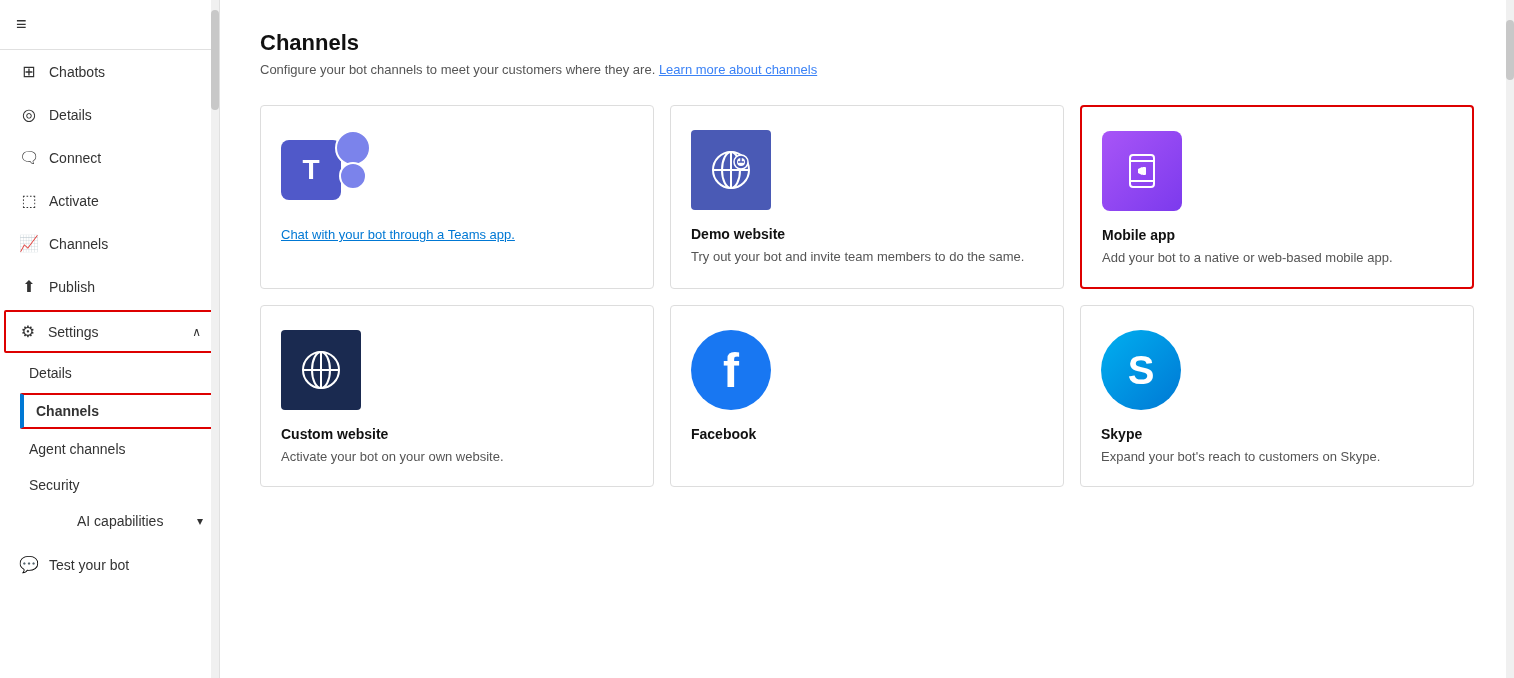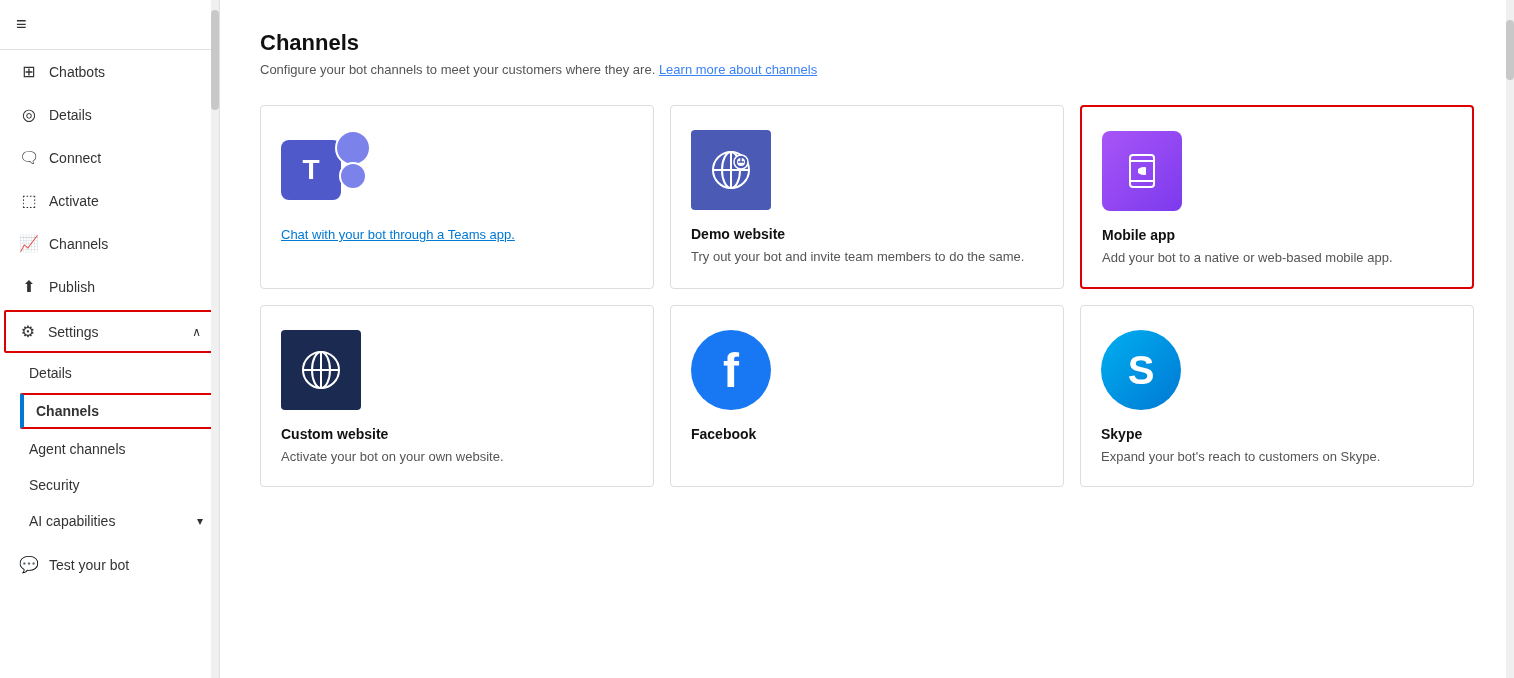--- a/index.html
+++ b/index.html
@@ -274,21 +274,21 @@
     </div>
     <div class="nav-sub-item active">
       <span>Channels</span>
     </div>
     <div class="nav-sub-item">
       <span>Agent channels</span>
     </div>
     <div class="nav-sub-item">
       <span>Security</span>
     </div>
-    <div class="nav-sub-item" style="display:flex;justify-content:space-between;">
+    <div class="nav-sub-item" style="display:flex;justify-content:space-between;margin-left:48px;">
       <span>AI capabilities</span>
       <span class="chevron">▾</span>
     </div>
 
     <div class="nav-item" style="margin-top:4px;">
       <span class="nav-icon">💬</span>
       <span>Test your bot</span>
     </div>
   </div>
 

